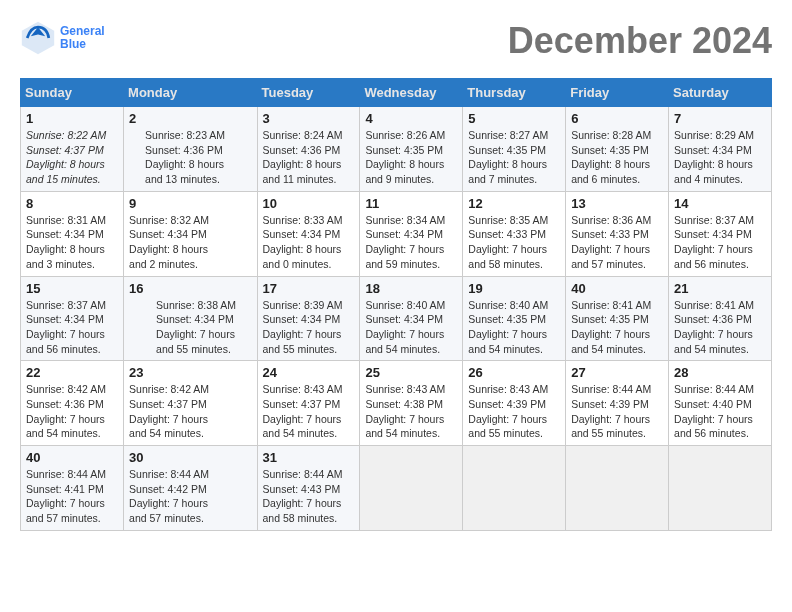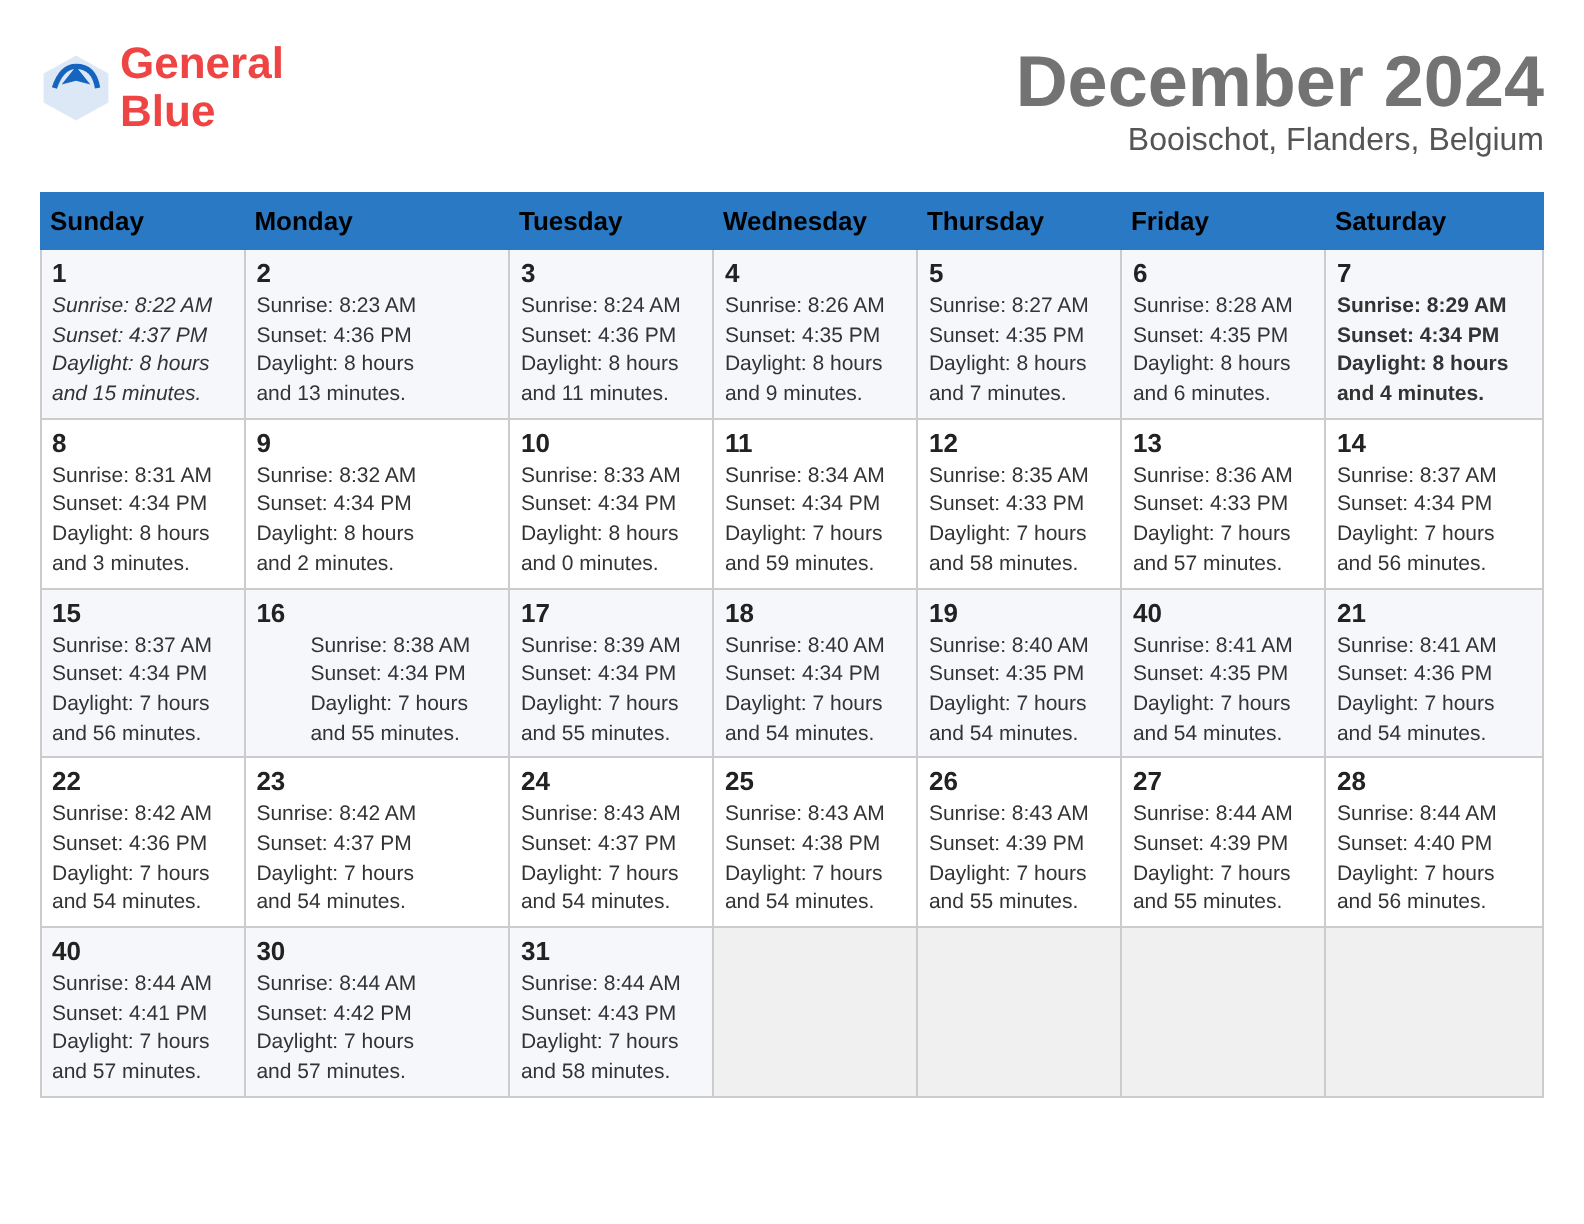--- a/index.html
+++ b/index.html
@@ -15,23 +15,23 @@
       justify-content: space-between;
       align-items: flex-start;
       margin-bottom: 16px;
     }
     .logo {
       display: flex;
       align-items: center;
       gap: 4px;
     }
     .logo-text {
-      font-size: 22px;
+      font-size: 12px;
       font-weight: bold;
-      color: #ef4444;
+      color: #3b82f6;
       line-height: 1.1;
     }
     .logo-text span { display: block; }
     .logo-icon {
       width: 36px;
       height: 36px;
     }
     .title-block { text-align: right; }
     .month-title {
       font-size: 36px;
@@ -42,21 +42,21 @@
       font-size: 16px;
       color: #555;
     }
     table {
       width: 100%;
       border-collapse: collapse;
       font-size: 11px;
     }
     thead tr th {
       background-color: #2979c5;
-      color: #000000;
+      color: #e5e5e5;
       padding: 6px 4px;
       text-align: left;
       font-size: 13px;
       font-weight: bold;
       border: 1px solid #2979c5;
     }
     tbody tr td {
       border: 1px solid #ccc;
       padding: 4px 5px;
       vertical-align: top;
@@ -95,21 +95,20 @@
       <path d="M8,20 Q12,8 20,8 Q30,8 32,20" fill="none" stroke="#1565c0" stroke-width="3"></path>
       <path d="M20,8 L28,18 L20,16 L12,18 Z" fill="#1565c0"></path>
     </svg>
     <div class="logo-text">
       <span>General</span>
       <span>Blue</span>
     </div>
   </div>
   <div class="title-block">
     <div class="month-title">December 2024</div>
-    <div class="subtitle">Booischot, Flanders, Belgium</div>
   </div>
 </div>
 
 <table>
   <thead>
     <tr>
     <th>Sunday</th>
         <th>Monday</th>
         <th>Tuesday</th>
         <th>Wednesday</th>
@@ -122,21 +121,21 @@
   <tr>
         <td>
           <span class="day-num">1</span>
           <div class="day-info" style="white-space: pre-line; font-style: italic;">Sunrise: 8:22 AM
 Sunset: 4:37 PM
 Daylight: 8 hours
 and 15 minutes.</div>
         </td>
         <td>
           <span class="day-num">2</span>
-          <div class="day-info" style="white-space: pre-line;">Sunrise: 8:23 AM
+          <div class="day-info" style="white-space: pre-line; margin-left: 16px;">Sunrise: 8:23 AM
 Sunset: 4:36 PM
 Daylight: 8 hours
 and 13 minutes.</div>
         </td>
         <td>
           <span class="day-num">3</span>
           <div class="day-info" style="white-space: pre-line;">Sunrise: 8:24 AM
 Sunset: 4:36 PM
 Daylight: 8 hours
 and 11 minutes.</div>
@@ -157,21 +156,21 @@
         </td>
         <td>
           <span class="day-num">6</span>
           <div class="day-info" style="white-space: pre-line;">Sunrise: 8:28 AM
 Sunset: 4:35 PM
 Daylight: 8 hours
 and 6 minutes.</div>
         </td>
         <td>
           <span class="day-num">7</span>
-          <div class="day-info" style="white-space: pre-line; font-weight: bold;">Sunrise: 8:29 AM
+          <div class="day-info" style="white-space: pre-line;">Sunrise: 8:29 AM
 Sunset: 4:34 PM
 Daylight: 8 hours
 and 4 minutes.</div>
         </td>
       </tr>
       <tr>
         <td>
           <span class="day-num">8</span>
           <div class="day-info" style="white-space: pre-line;">Sunrise: 8:31 AM
 Sunset: 4:34 PM

